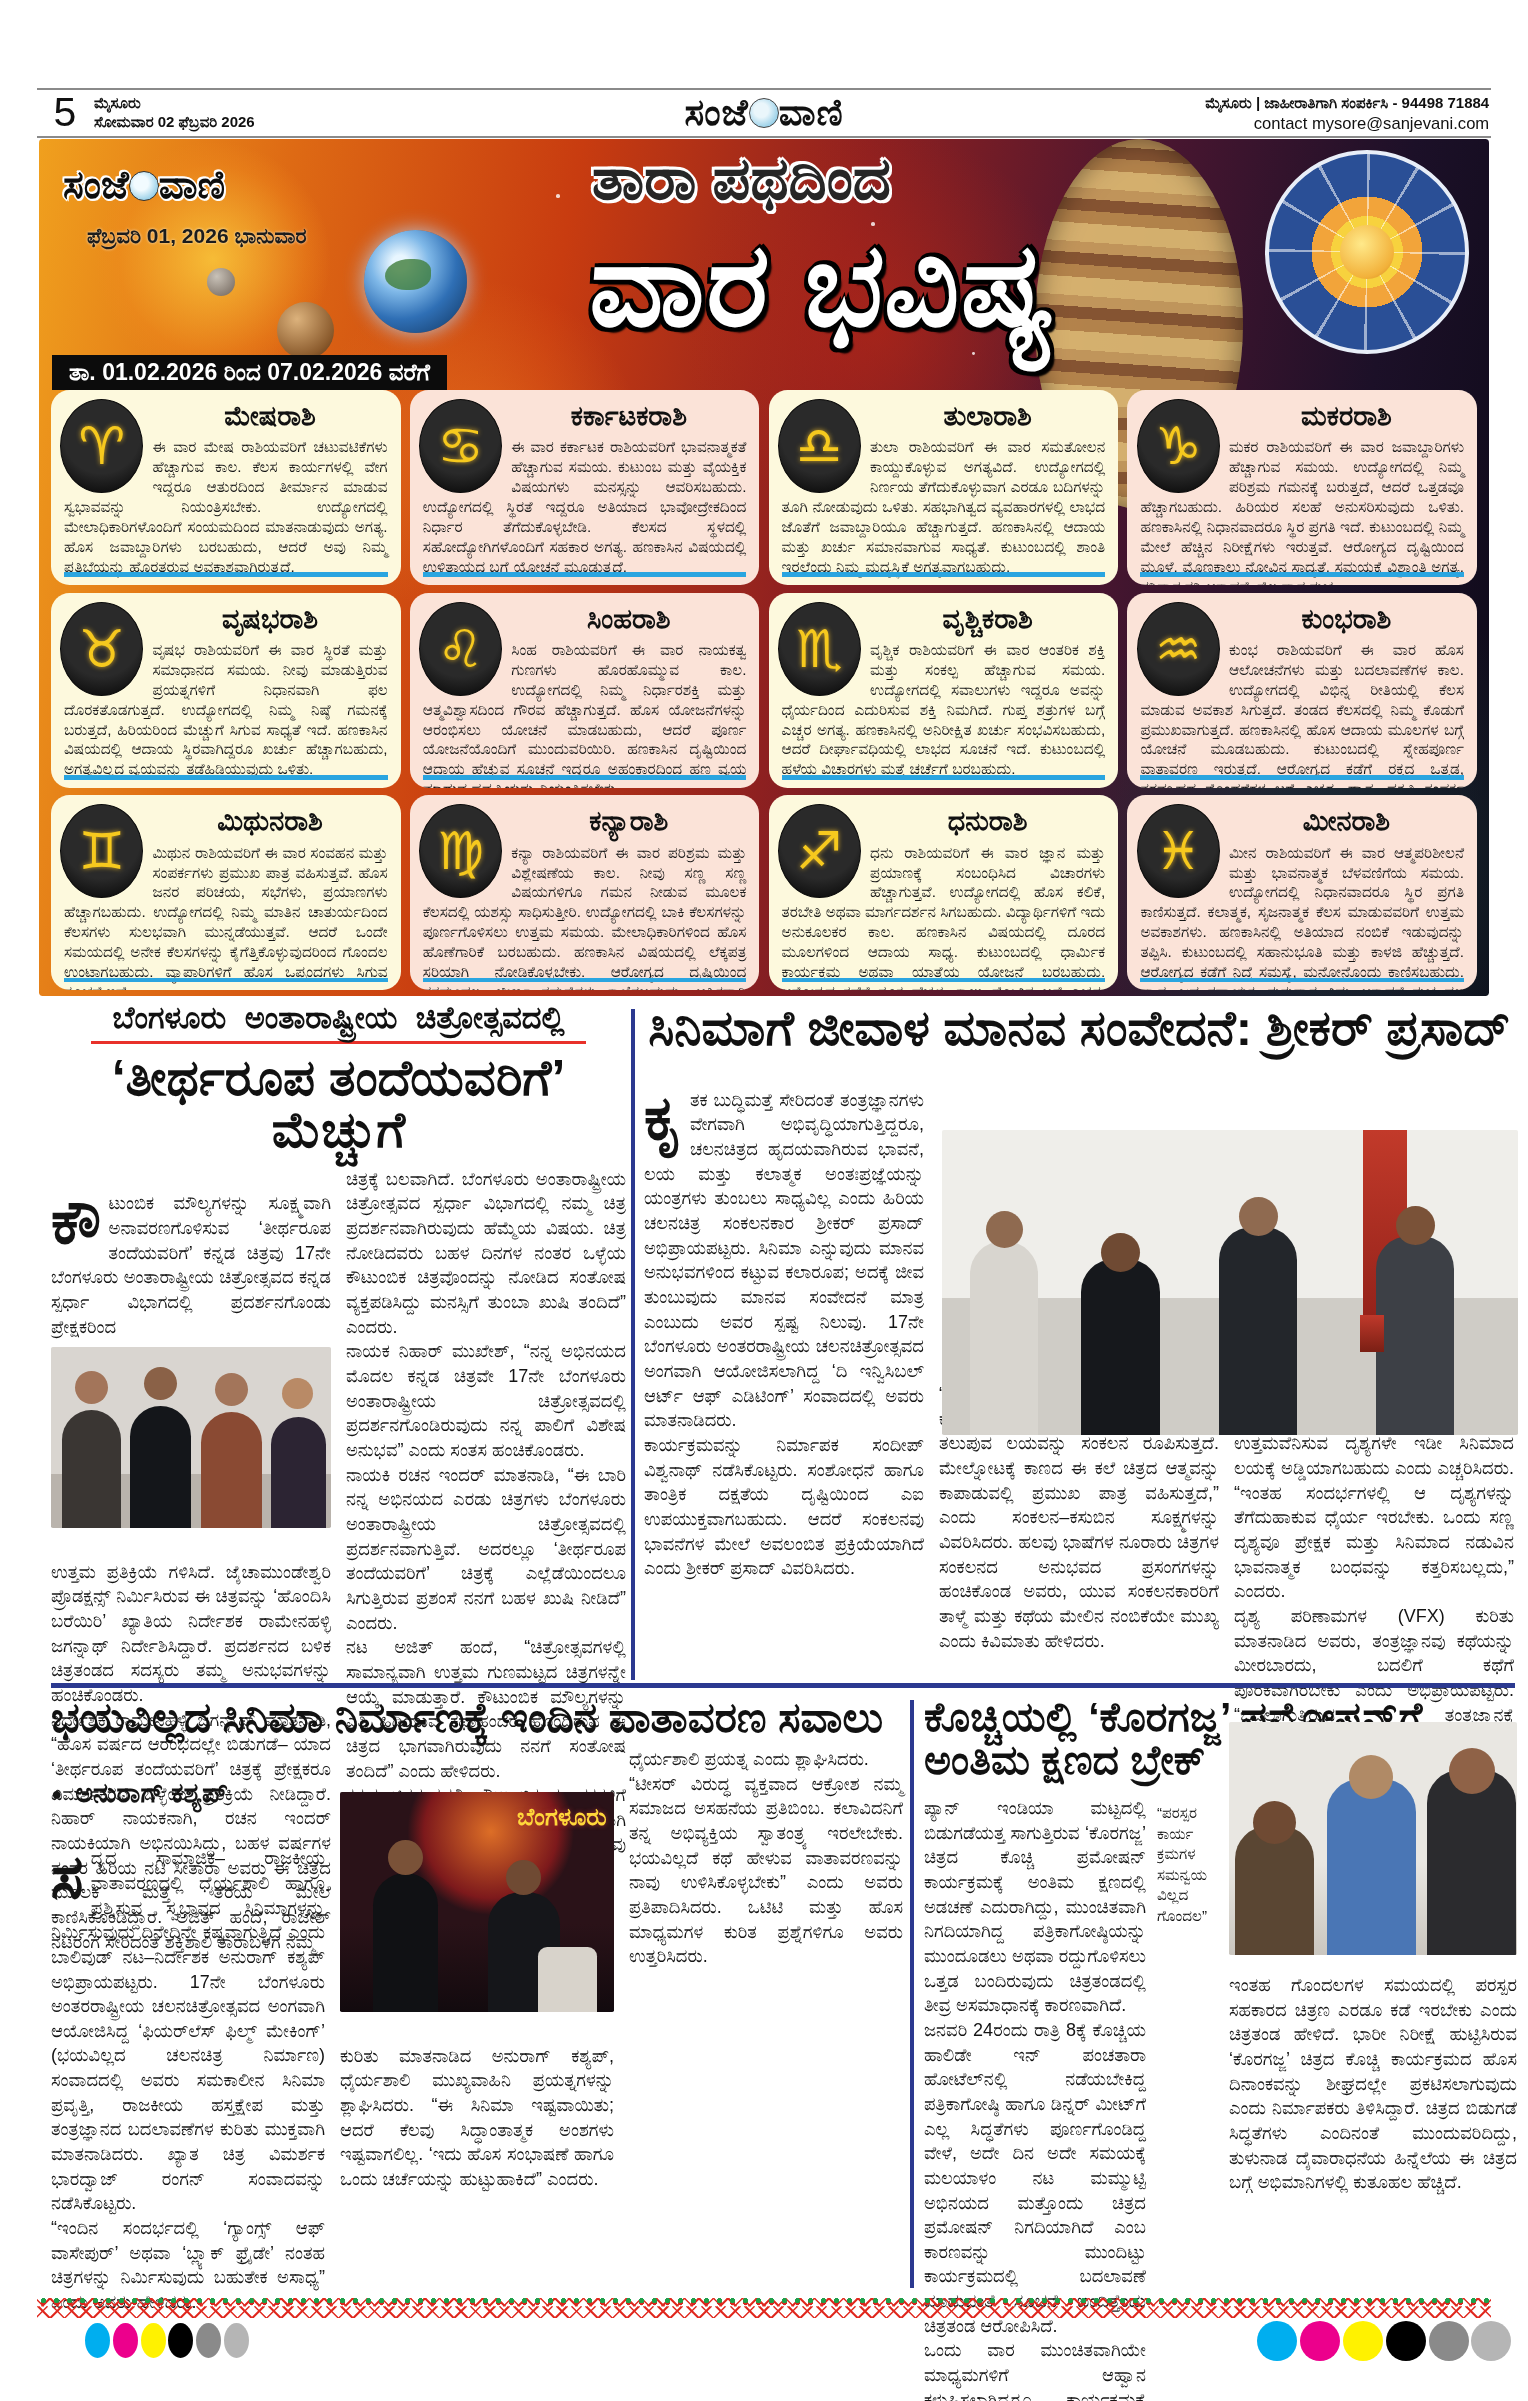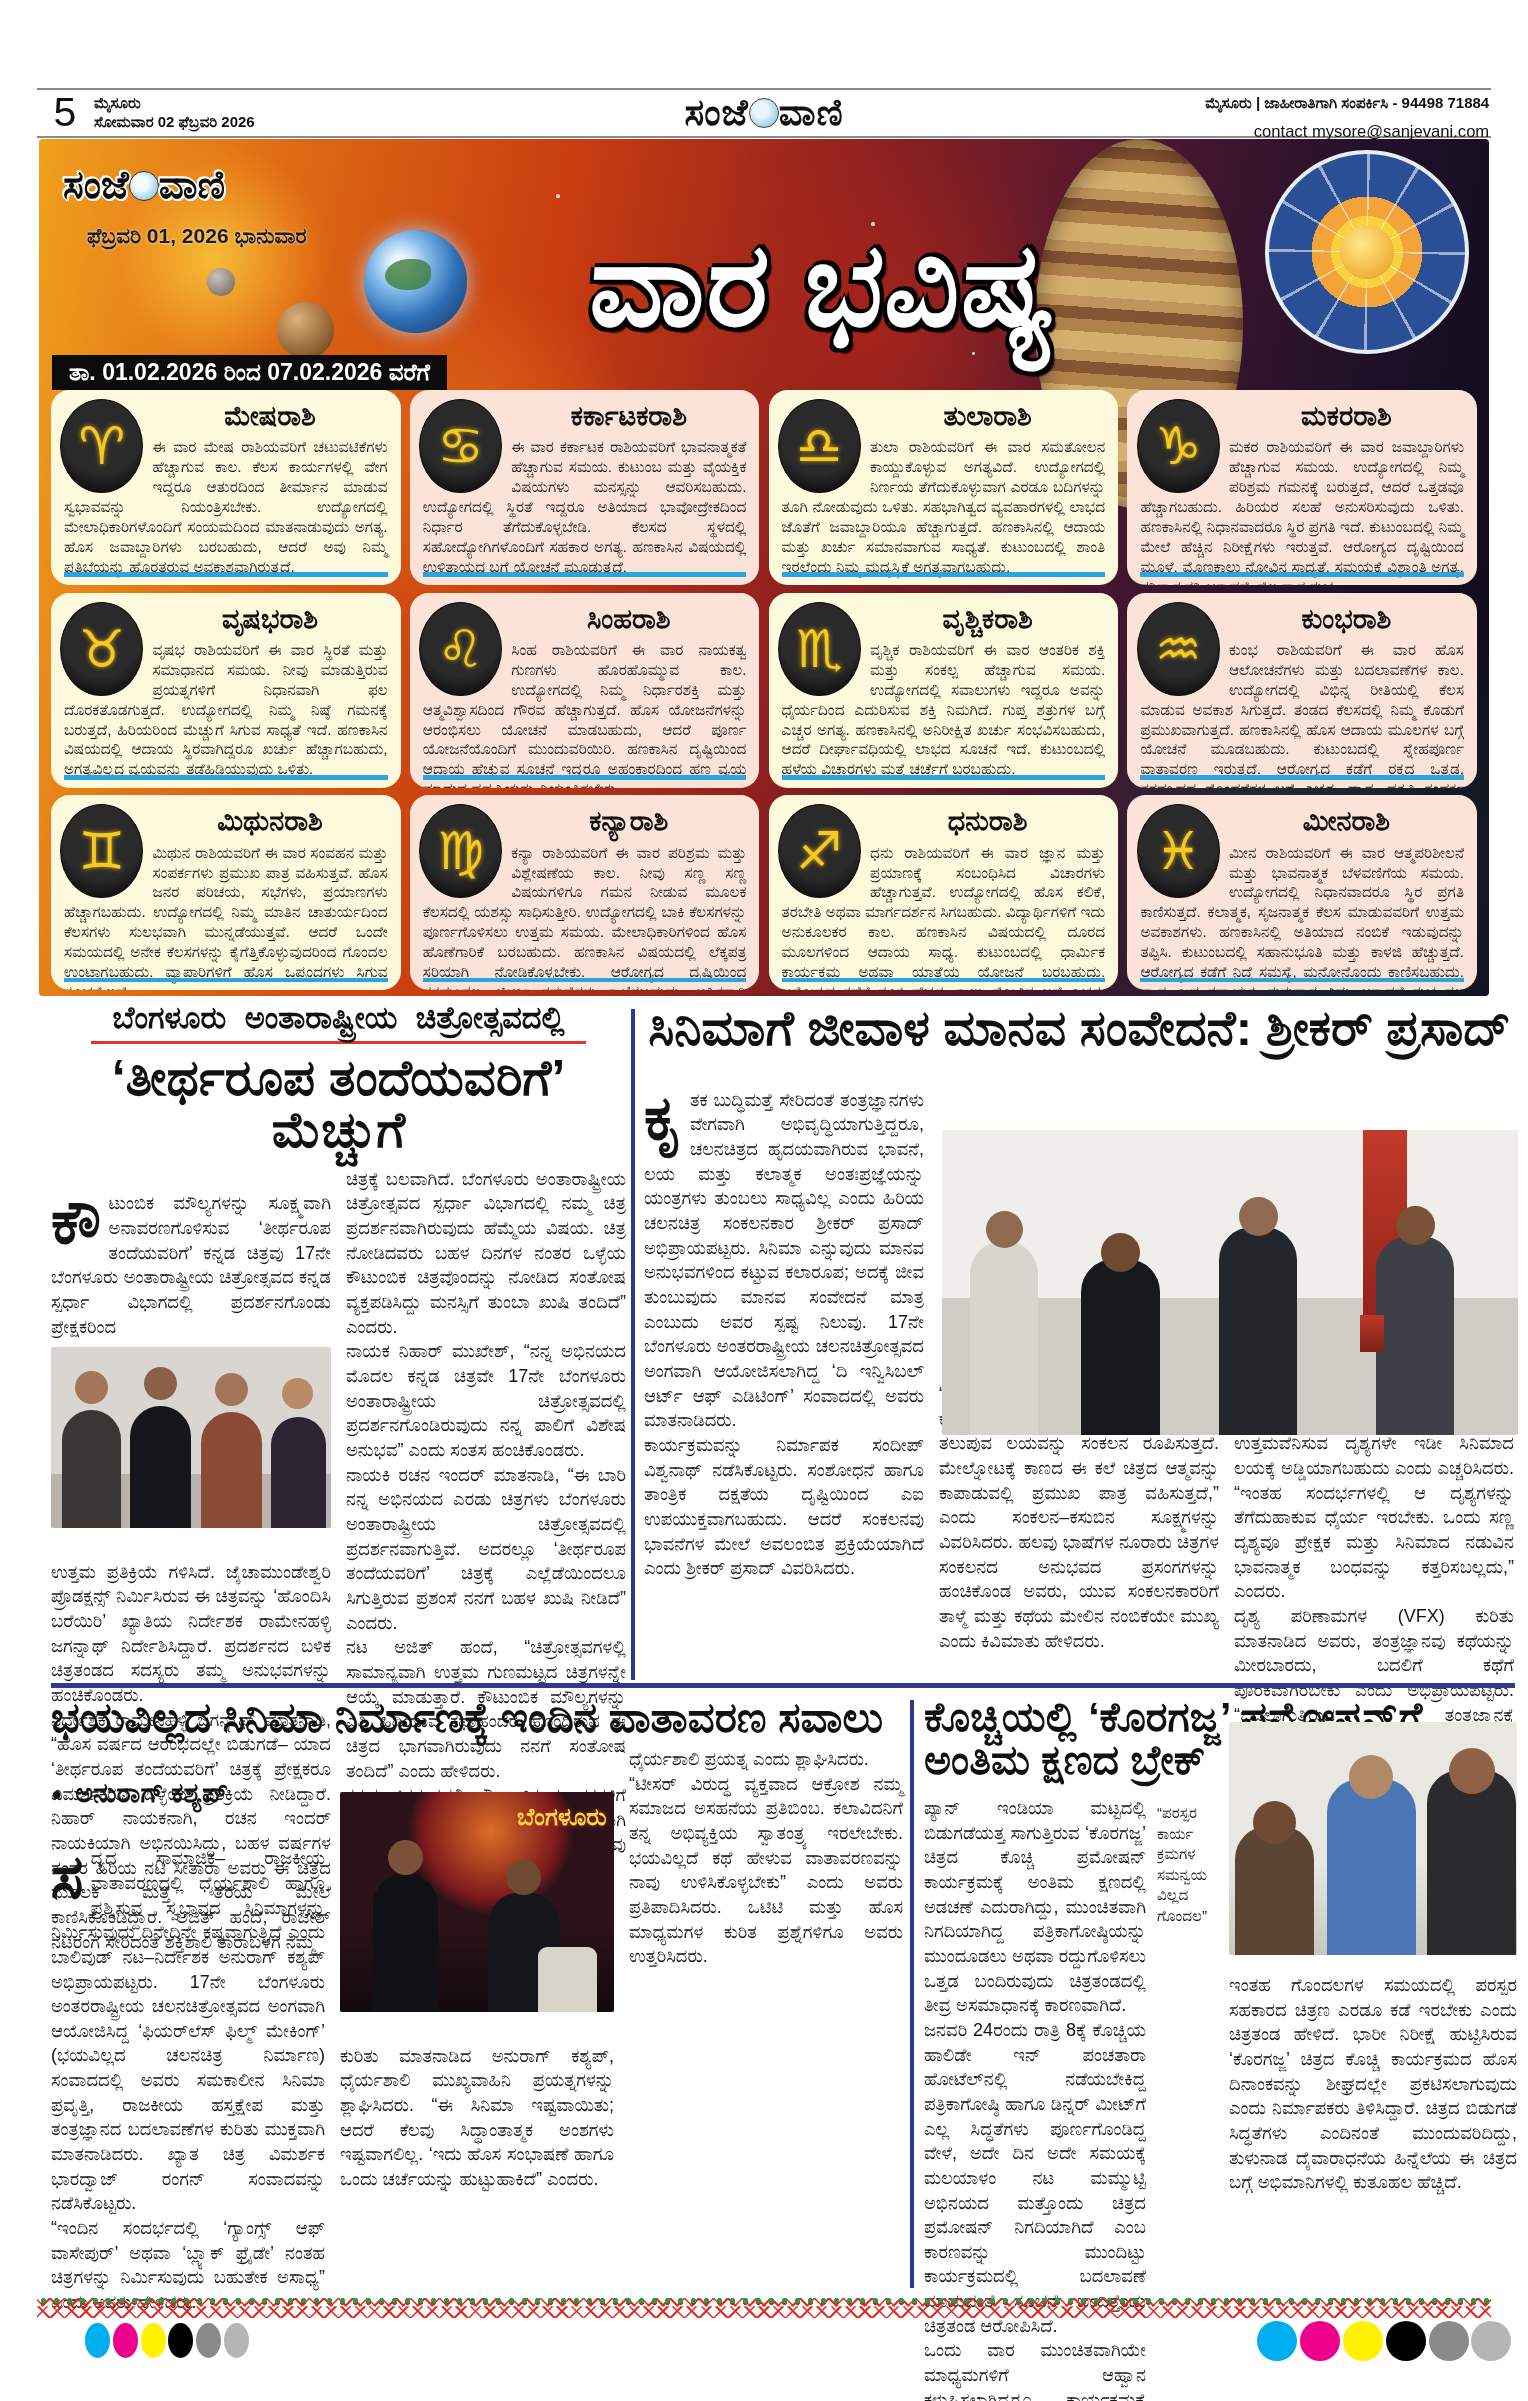--- a/index.html
+++ b/index.html
@@ -8,21 +8,21 @@
   
   .hdr{position:absolute;left:37px;right:37px;top:88px;height:46px;
        border-top:2.8px solid #8a8a8a;border-bottom:2.8px solid #8a8a8a;}
   .hdr-num{position:absolute;left:16.6px;top:0.9px;font-size:41px;font-weight:400;line-height:43px;}
   .hdr-city{position:absolute;left:57px;top:3.7px;font-size:15px;font-weight:bold;}
   .hdr-date{position:absolute;left:57px;top:23px;font-size:15px;font-weight:bold;}
   .masthead{position:absolute;left:0;right:0;top:1.8px;text-align:center;font-size:37px;font-weight:900;letter-spacing:0.9px;}
   .masthead .dove{display:inline-block;width:28px;height:28px;border-radius:50%;vertical-align:-2.8px;
        background:radial-gradient(circle at 40% 40%,#eaf6fb 30%,#9fd3ea 70%,#5fa8cc);border:0.9px solid #444;}
   .hdr-r1{position:absolute;right:1.8px;top:3.7px;font-size:15px;font-weight:bold;text-align:right;}
-  .hdr-r2{position:absolute;right:1.8px;top:32px;font-size:16.6px;text-align:right;}
+  .hdr-r2{position:absolute;right:1.8px;top:24px;font-size:16.6px;text-align:right;}
   
   .feature{position:absolute;left:39px;right:39px;top:139px;height:857px;border-radius:3.7px;overflow:hidden;
     background:
       radial-gradient(circle 157px at 12% 14%,rgba(250,200,60,.85),rgba(240,140,30,.35) 60%,transparent 75%),
       radial-gradient(circle 240px at 30% 36%,rgba(235,120,30,.6),transparent 70%),
       radial-gradient(circle 277px at 58% 22%,rgba(190,40,20,.55),transparent 72%),
       radial-gradient(circle 388px at 88% 85%,rgba(30,80,70,.5),transparent 75%),
       linear-gradient(100deg,#f0a01e 0%,#de6a14 16%,#c83c10 34%,#8e2020 52%,#4a1630 70%,#1c1028 86%,#0d0a18 100%);}
   .star{position:absolute;background:#fff;border-radius:50%;opacity:.8;}
   .p-earth{position:absolute;left:325px;top:91px;width:103px;height:103px;border-radius:50%;
@@ -136,20 +136,21 @@
         <i></i>
       </div>
     <div class="p-brown"></div>
     <div class="p-tiny"></div>
     <div class="zwheel">
         <i></i>
       </div>
 
     <div class="b-logo"><span>ಸಂಜೆ</span><span class="dove"></span><span>ವಾಣಿ</span></div>
     <div class="b-date">ಫೆಬ್ರವರಿ 01, 2026 ಭಾನುವಾರ</div>
+    <div class="b-kicker">ತಾರಾ ಪಥದಿಂದ</div>
     <div class="b-title">ವಾರ ಭವಿಷ್ಯ</div>
     <div class="b-range">ತಾ. 01.02.2026  ರಿಂದ  07.02.2026  ವರೆಗೆ</div>
 
     <div class="zgrid">
       <div class="zcard cream">
         <div class="zicon">♈</div>
         <div class="ztitle">ಮೇಷರಾಶಿ</div>
         <div class="ztext">ಈ ವಾರ ಮೇಷ ರಾಶಿಯವರಿಗೆ ಚಟುವಟಿಕೆಗಳು ಹೆಚ್ಚಾಗುವ ಕಾಲ. ಕೆಲಸ ಕಾರ್ಯಗಳಲ್ಲಿ ವೇಗ ಇದ್ದರೂ ಆತುರದಿಂದ ತೀರ್ಮಾನ ಮಾಡುವ ಸ್ವಭಾವವನ್ನು ನಿಯಂತ್ರಿಸಬೇಕು. ಉದ್ಯೋಗದಲ್ಲಿ ಮೇಲಾಧಿಕಾರಿಗಳೊಂದಿಗೆ ಸಂಯಮದಿಂದ ಮಾತನಾಡುವುದು ಅಗತ್ಯ. ಹೊಸ ಜವಾಬ್ದಾರಿಗಳು ಬರಬಹುದು, ಆದರೆ ಅವು ನಿಮ್ಮ ಪ್ರತಿಭೆಯನ್ನು ಹೊರತರುವ ಅವಕಾಶವಾಗಿರುತ್ತದೆ.</div>
         <div class="zbar"></div>
       </div>

